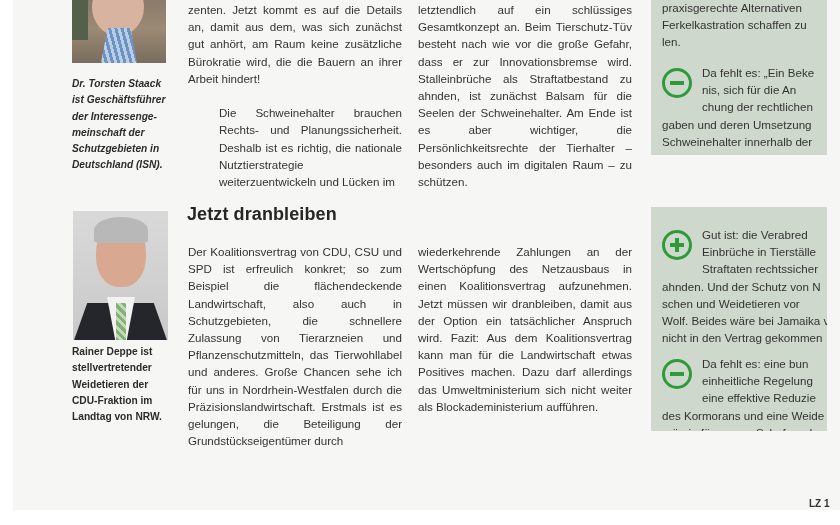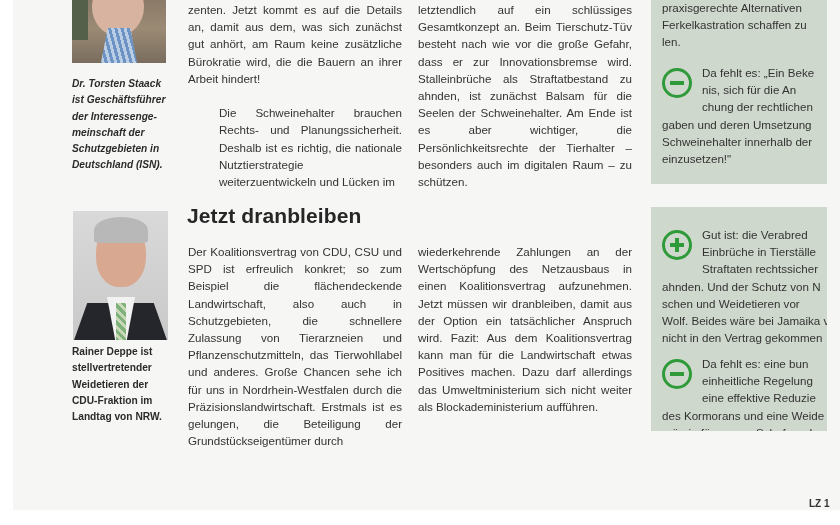--- a/index.html
+++ b/index.html
@@ -71,27 +71,27 @@
   }
   .col p { margin: 0; }
   .col p + p { margin-top: 17.2px; margin-left: 31px; }
   .col-tl { left: 188px; top: 1px; }
   .col-tm { left: 418px; top: 1px; }
   .col-bl { left: 188px; top: 243px; }
   .col-bm { left: 418px; top: 243px; }
   .heading {
     position: absolute; left: 187px; top: 204px;
     font-family: "Liberation Sans", sans-serif; font-weight: bold;
-    font-size: 21px; color: #262626; letter-spacing: 0.1px;
+    font-size: 18px; color: #262626; letter-spacing: 0.1px;
   }
   .greenbox {
     position: absolute; left: 651px; width: 176px;
     background: #cfd8cc; overflow: hidden;
   }
-  .gb-top { top: 0; height: 184px; }
+  .gb-top { top: 0; height: 155px; }
   .gb-bottom { top: 207px; height: 224px; }
   .gb-item { position: absolute; left: 11px; width: 200px; }
   .gb-item .icon {
     position: absolute; left: 0; top: 4px; width: 30px; height: 30px;
     border: 3px solid #2f9a3a; border-radius: 50%; box-sizing: border-box;
   }
   .icon .bar-h {
     position: absolute; left: 5px; top: 10px; width: 14px; height: 4px; background: #2f9a3a;
   }
   .icon .bar-v {

